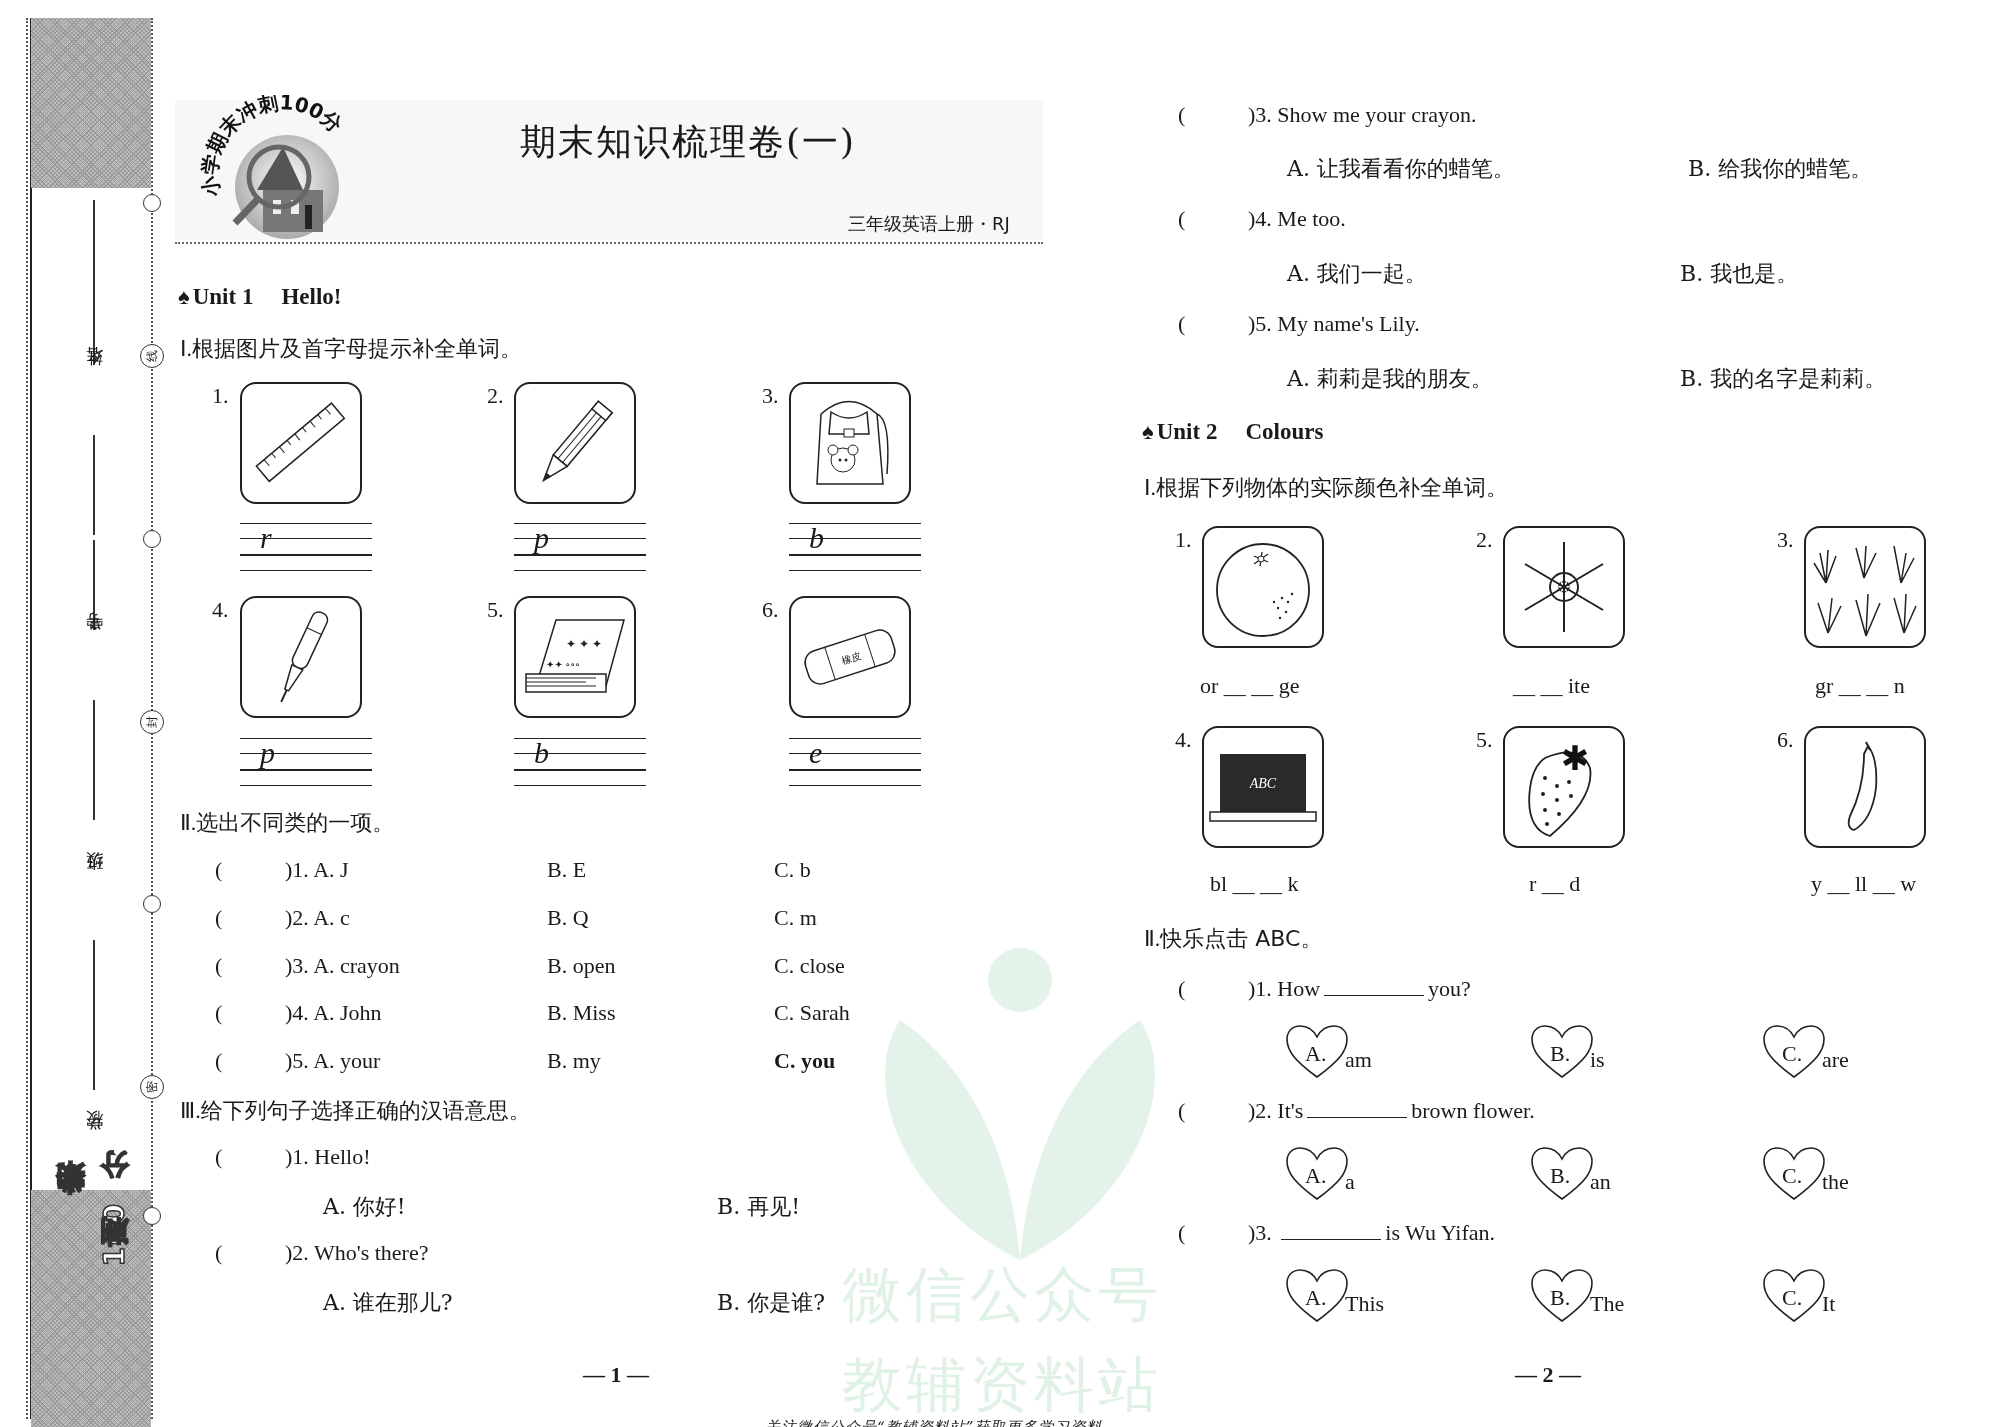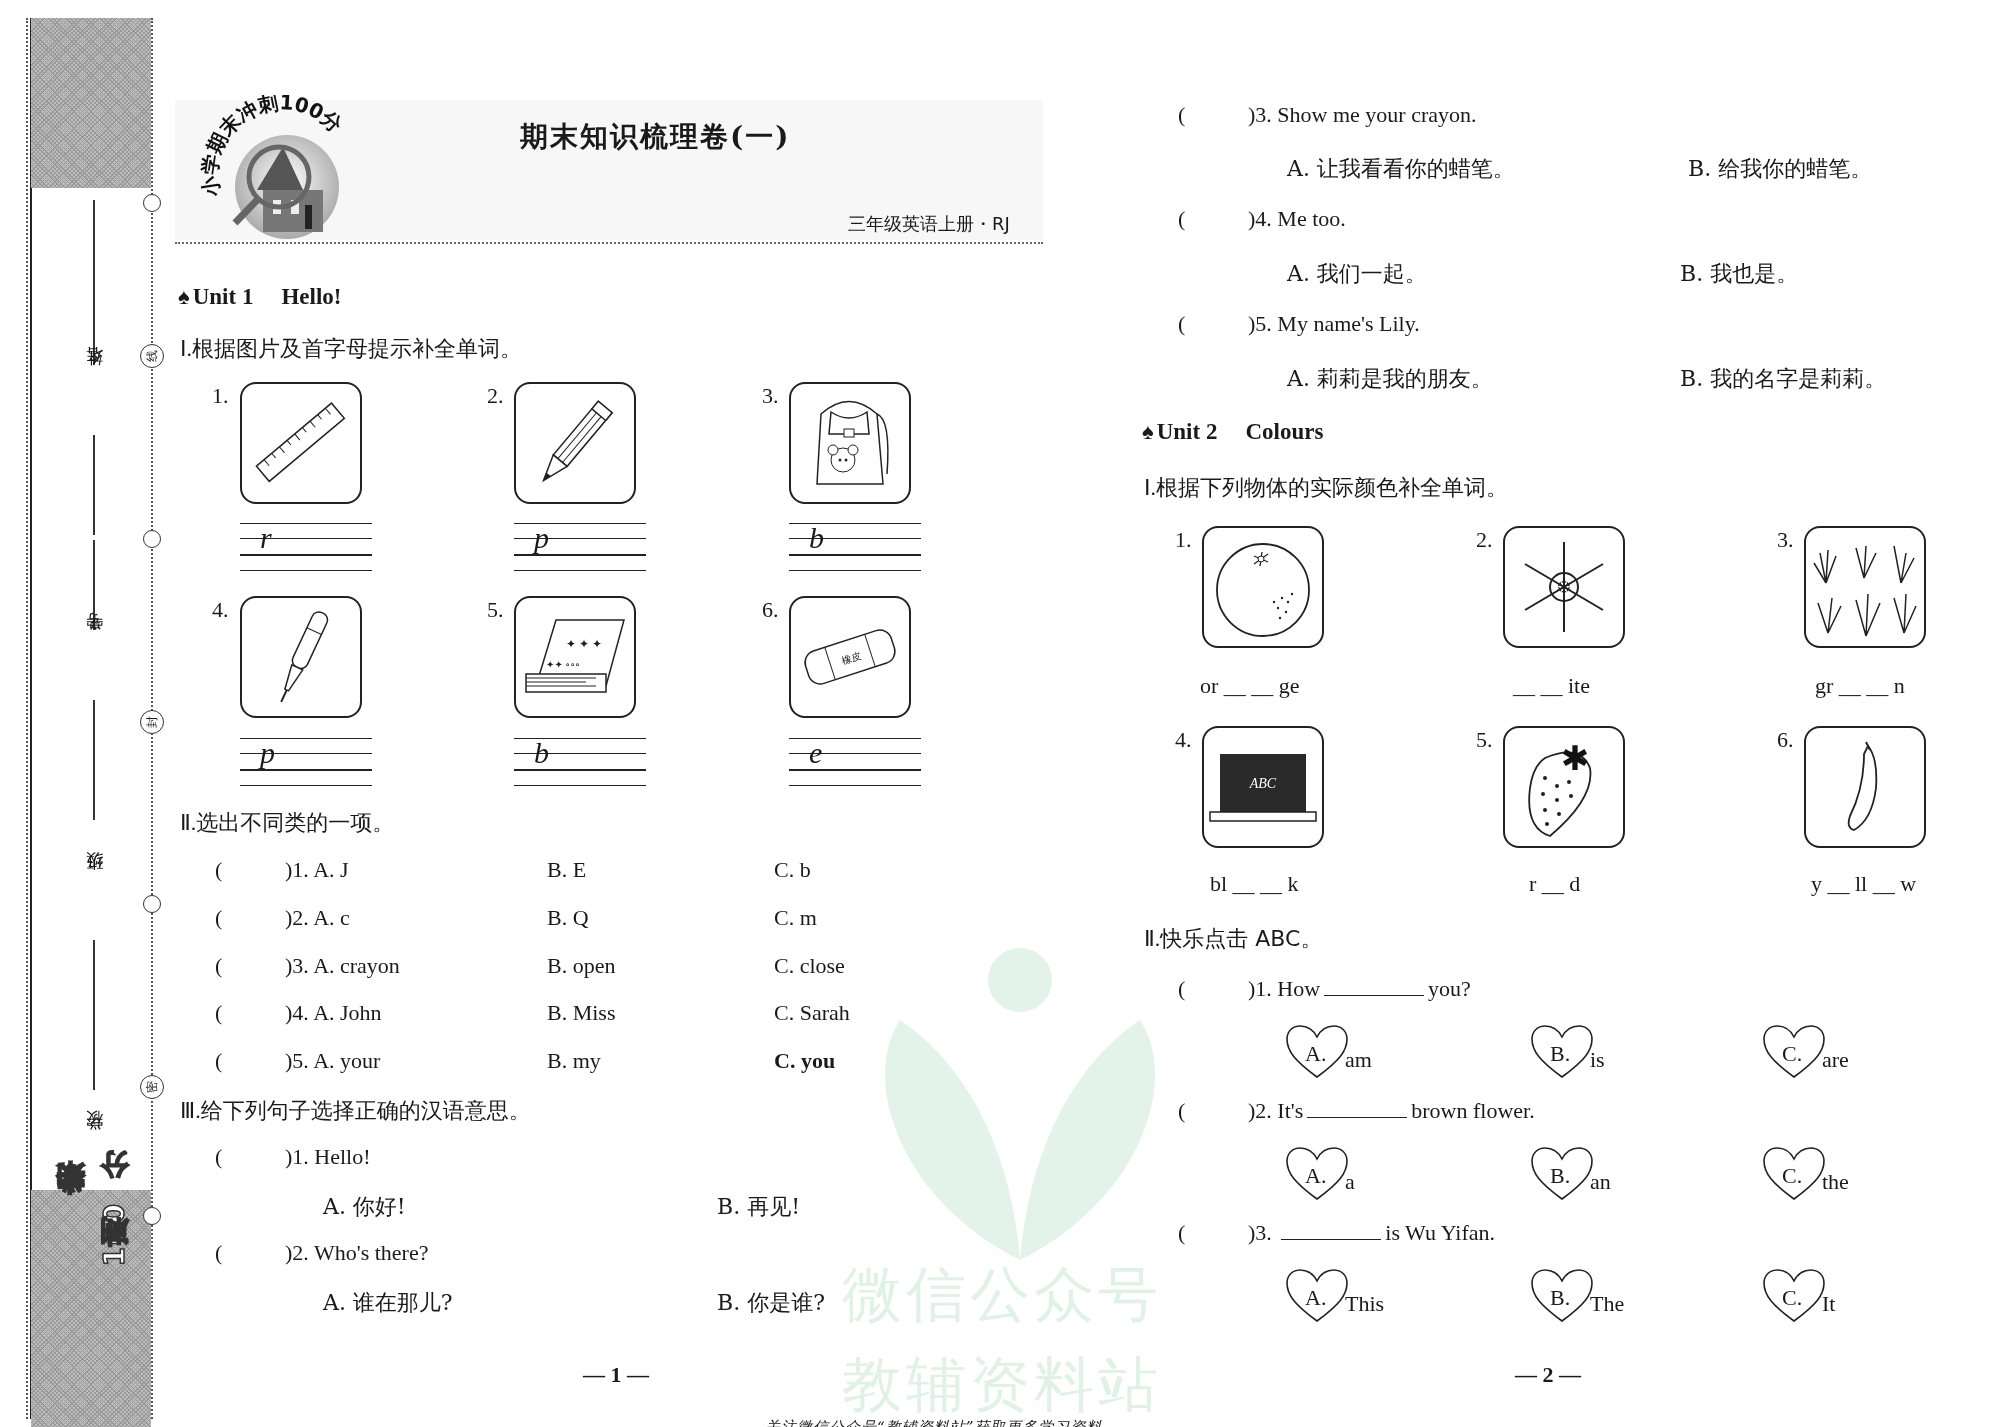--- a/index.html
+++ b/index.html
@@ -17,21 +17,21 @@
   .strip .inner-dots{position:absolute;left:151px;top:18px;bottom:8px;border-left:2px dotted #555;}
   .strip .circle{position:absolute;left:143px;width:16px;height:16px;border:1.5px solid #333;border-radius:50%;background:#fff;}
   .strip .seal{position:absolute;left:140px;width:22px;height:22px;border:1.5px solid #333;border-radius:50%;background:#fff;font-size:12px;line-height:22px;text-align:center;font-family:"DejaVu Sans",sans-serif;transform:rotate(-90deg);}
   .strip .field{position:absolute;left:82px;width:24px;}
   .strip .field .ln{position:absolute;left:11px;width:0;border-left:2px solid #333;}
   .strip .field .lbl{position:absolute;left:0;writing-mode:vertical-rl;transform:rotate(180deg);font-family:"DejaVu Sans",sans-serif;font-size:17px;letter-spacing:2px;}
   
   .header{left:175px;top:100px;width:868px;height:140px;background:#f7f7f7;}
   .header-rule{left:175px;top:242px;width:868px;border-top:2px dotted #666;}
   .logo{left:195px;top:95px;width:180px;height:150px;}
-  .title{left:520px;top:118px;font-family:"DejaVu Serif",serif;font-weight:bold;font-size:28px;letter-spacing:2px;}
+  .title{left:520px;top:118px;font-family:"DejaVu Serif",serif;font-weight:normal;font-size:36px;letter-spacing:2px;}
   .subtitle{left:848px;top:212px;font-family:"DejaVu Sans",sans-serif;font-size:18px;}
   .unit{font-family:"Liberation Serif",serif;font-weight:bold;font-size:23px;}
   .unit .spade{font-size:22px;margin-right:3px;}
   .unit .gap{display:inline-block;width:28px;}
   .sec{font-family:"DejaVu Sans",sans-serif;font-size:22px;}
   .sec .roman{font-family:"Liberation Serif",serif;}
   .q{font-family:"Liberation Serif",serif;font-size:22px;white-space:nowrap;}
   .cn{font-family:"DejaVu Serif",serif;font-size:22px;white-space:nowrap;}
   .paren{display:inline-block;width:70px;}
   .num{font-family:"Liberation Serif",serif;font-size:22px;}

